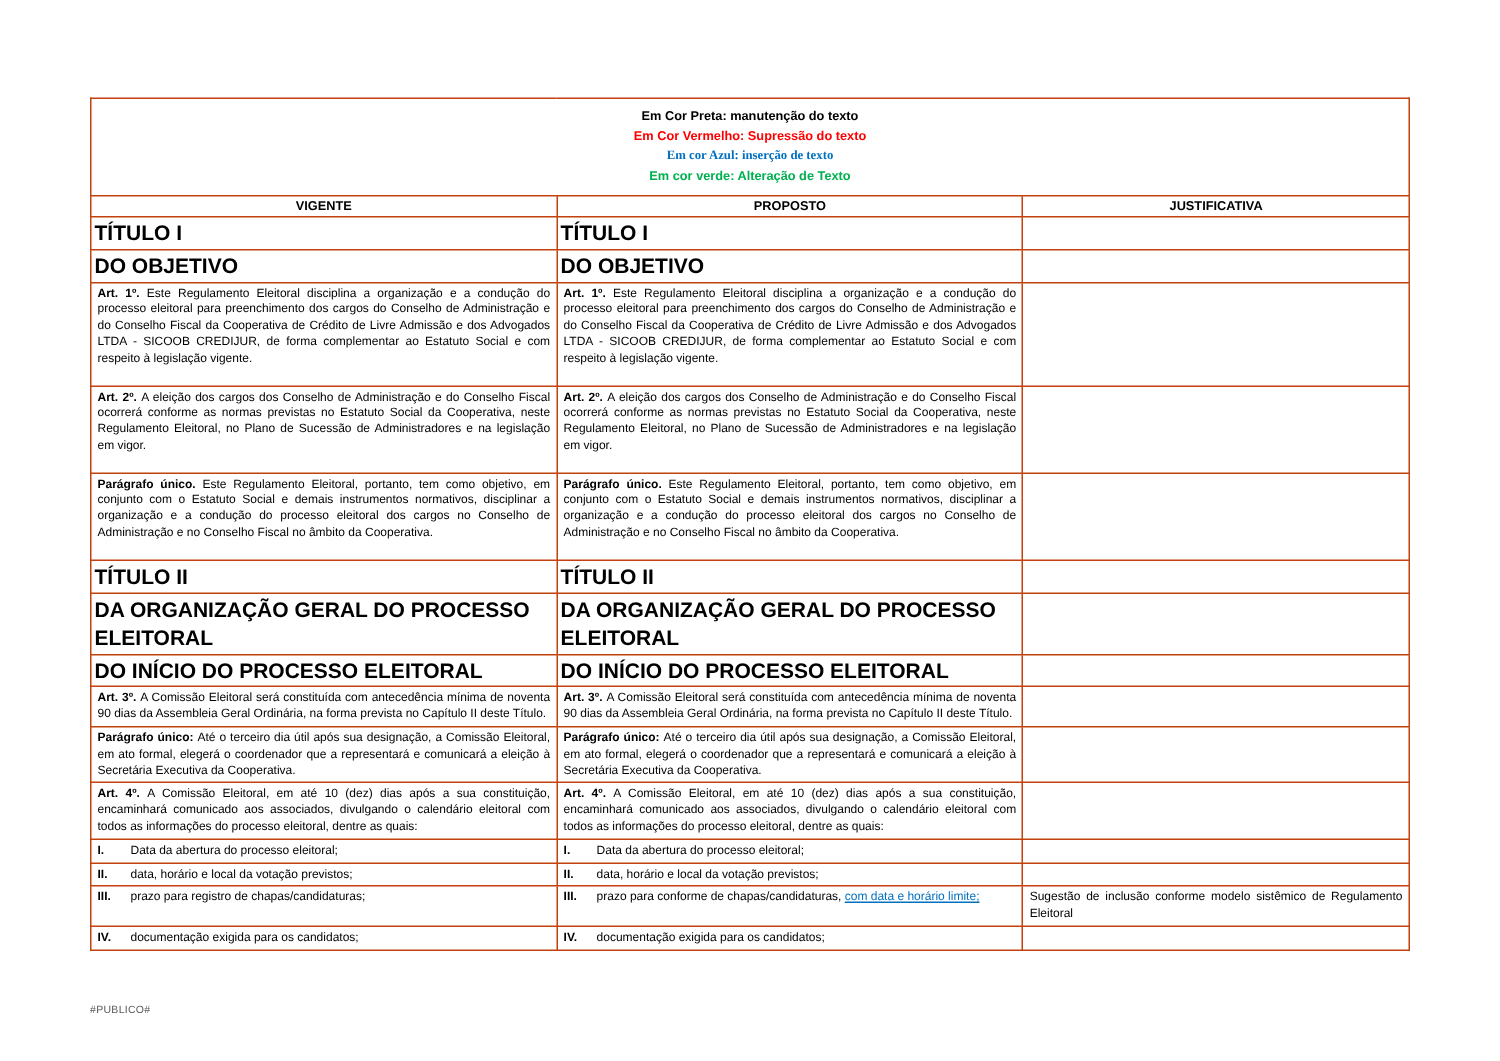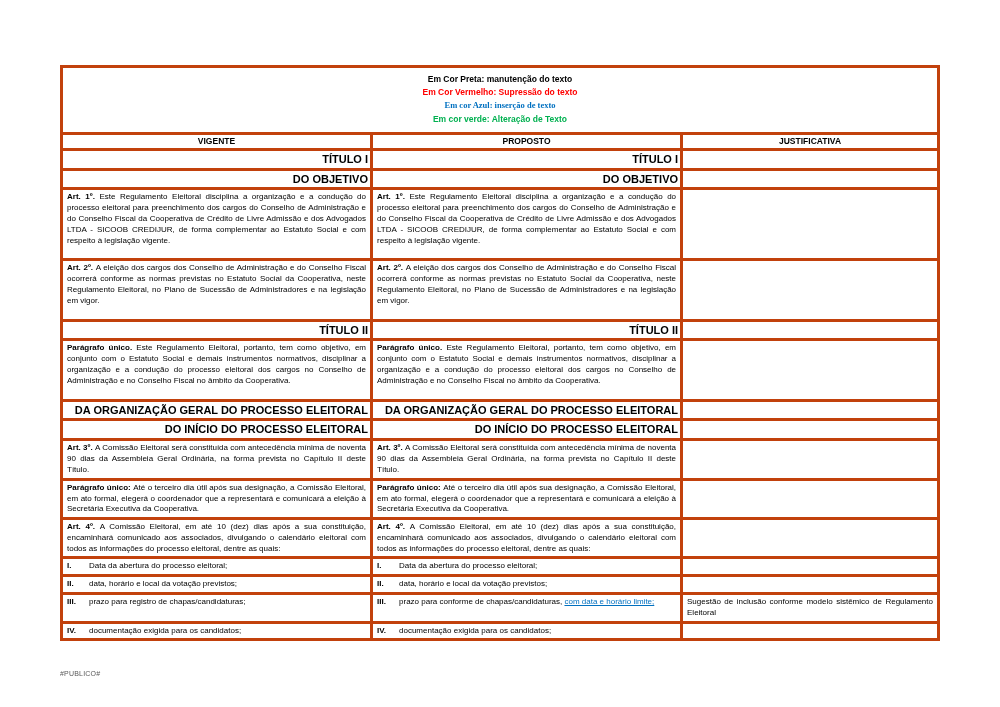--- a/index.html
+++ b/index.html
@@ -13,37 +13,37 @@
     overflow: hidden;
   }
   table.doc {
     position: absolute;
     left: 60px; top: 65px;
     width: 880px;
     border-collapse: collapse;
     table-layout: fixed;
   }
   td, th {
-    border: 3px solid #c2410c;
+    border: 1px solid #c2410c;
     vertical-align: top;
     padding: 1px 4px;
     font-size: 8px;
     line-height: 1.35;
     word-wrap: break-word;
   }
   td.legend-cell { text-align: center; padding: 5px 4px 6px; }
   .legend-line { font-weight: bold; font-size: 8.5px; line-height: 1.55; }
   th {
     font-weight: bold;
     font-size: 8.5px;
     text-align: center;
     padding: 1px 2px;
     line-height: 1.3;
   }
-  td.center { text-align: right; font-weight: bold; font-size: 11px; padding: 1px 2px; }
+  td.center { text-align: left; font-weight: bold; font-size: 14px; padding: 1px 2px; }
   td.para { text-align: justify; padding: 2px 4px 12px 4px; margin-top: 28px; }
   td.para-tight { text-align: justify; padding: 2px 4px 2px 4px; }
   td.item { padding: 2px 4px; margin-top: 25px; }
   td.item.col-justificativa { text-align: justify; }
   .b { font-weight: bold; }
   .num { display: inline-block; width: 22px; font-weight: bold; }
   .footer {
     position: absolute;
     left: 60px; top: 670px;
     font-size: 7px;
@@ -90,28 +90,28 @@
         <td class="para col-vigente"><span class="b">Art. 1º. </span><span>Este Regulamento Eleitoral disciplina a organização e a condução do processo eleitoral para preenchimento dos cargos do Conselho de Administração e do Conselho Fiscal da Cooperativa de Crédito de Livre Admissão e dos Advogados LTDA - SICOOB CREDIJUR, de forma complementar ao Estatuto Social e com respeito à legislação vigente.</span></td>
         <td class="para col-proposto"><span class="b">Art. 1º. </span><span>Este Regulamento Eleitoral disciplina a organização e a condução do processo eleitoral para preenchimento dos cargos do Conselho de Administração e do Conselho Fiscal da Cooperativa de Crédito de Livre Admissão e dos Advogados LTDA - SICOOB CREDIJUR, de forma complementar ao Estatuto Social e com respeito à legislação vigente.</span></td>
         <td class="para col-justificativa"></td>
       </tr>
       <tr>
         <td class="para col-vigente"><span class="b">Art. 2º. </span><span>A eleição dos cargos dos Conselho de Administração e do Conselho Fiscal ocorrerá conforme as normas previstas no Estatuto Social da Cooperativa, neste Regulamento Eleitoral, no Plano de Sucessão de Administradores e na legislação em vigor.</span></td>
         <td class="para col-proposto"><span class="b">Art. 2º. </span><span>A eleição dos cargos dos Conselho de Administração e do Conselho Fiscal ocorrerá conforme as normas previstas no Estatuto Social da Cooperativa, neste Regulamento Eleitoral, no Plano de Sucessão de Administradores e na legislação em vigor.</span></td>
         <td class="para col-justificativa"></td>
       </tr>
       <tr>
+        <td class="para col-vigente"><span class="b">Parágrafo único. </span><span>Este Regulamento Eleitoral, portanto, tem como objetivo, em conjunto com o Estatuto Social e demais instrumentos normativos, disciplinar a organização e a condução do processo eleitoral dos cargos no Conselho de Administração e no Conselho Fiscal no âmbito da Cooperativa.</span></td>
+        <td class="para col-proposto"><span class="b">Parágrafo único. </span><span>Este Regulamento Eleitoral, portanto, tem como objetivo, em conjunto com o Estatuto Social e demais instrumentos normativos, disciplinar a organização e a condução do processo eleitoral dos cargos no Conselho de Administração e no Conselho Fiscal no âmbito da Cooperativa.</span></td>
+        <td class="para col-justificativa"></td>
+      </tr>
+      <tr>
         <td class="center col-vigente"><span class="b">TÍTULO II</span></td>
         <td class="center col-proposto"><span class="b">TÍTULO II</span></td>
         <td class="center col-justificativa"></td>
-      </tr>
-      <tr>
-        <td class="para col-vigente"><span class="b">Parágrafo único. </span><span>Este Regulamento Eleitoral, portanto, tem como objetivo, em conjunto com o Estatuto Social e demais instrumentos normativos, disciplinar a organização e a condução do processo eleitoral dos cargos no Conselho de Administração e no Conselho Fiscal no âmbito da Cooperativa.</span></td>
-        <td class="para col-proposto"><span class="b">Parágrafo único. </span><span>Este Regulamento Eleitoral, portanto, tem como objetivo, em conjunto com o Estatuto Social e demais instrumentos normativos, disciplinar a organização e a condução do processo eleitoral dos cargos no Conselho de Administração e no Conselho Fiscal no âmbito da Cooperativa.</span></td>
-        <td class="para col-justificativa"></td>
       </tr>
       <tr>
         <td class="center col-vigente"><span class="b">DA ORGANIZAÇÃO GERAL DO PROCESSO ELEITORAL</span></td>
         <td class="center col-proposto"><span class="b">DA ORGANIZAÇÃO GERAL DO PROCESSO ELEITORAL</span></td>
         <td class="center col-justificativa"></td>
       </tr>
       <tr>
         <td class="center col-vigente"><span class="b">DO INÍCIO DO PROCESSO ELEITORAL</span></td>
         <td class="center col-proposto"><span class="b">DO INÍCIO DO PROCESSO ELEITORAL</span></td>
         <td class="center col-justificativa"></td>

